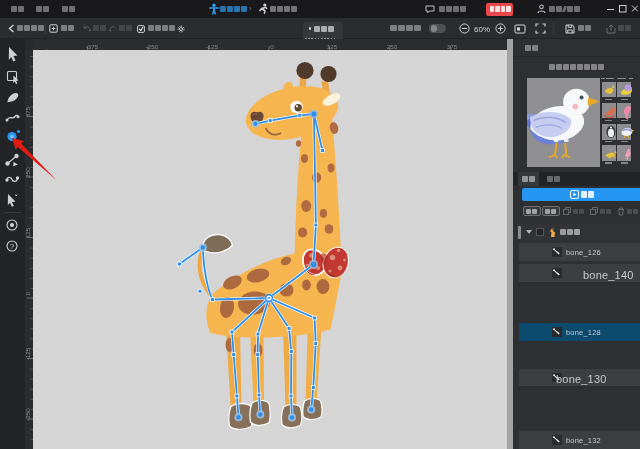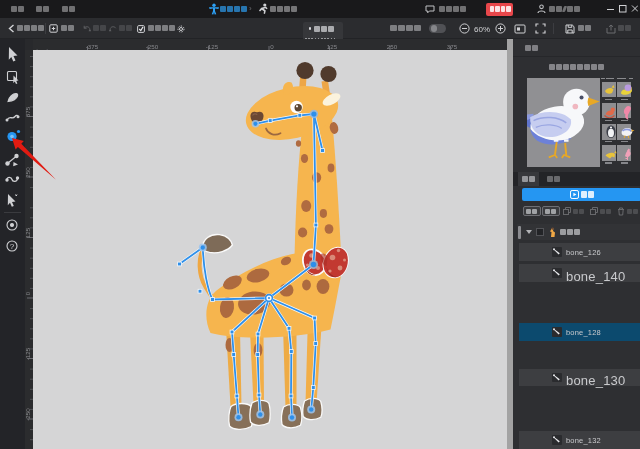--- a/index.html
+++ b/index.html
@@ -619,37 +619,37 @@
         <circle cx="2" cy="2.3" r="1" fill="#e8e9ec"></circle>
       </svg>
   <div class="abs" style="left:47px;top:4.5px;font-size:7.5px;color:#c9cacd;letter-spacing:.2px">bone_126</div>
  </div>
  <div class="abs" style="left:6px;top:225.2px;width:127px;height:17.5px;background:#3d3e41">
   <div class="abs" style="left:33px;top:4px;width:9.5px;height:9.5px;background:#2a2b2e;border-radius:1px"></div>
   <svg class="abs" style="left:33px;top:4px" width="9.5" height="9.5" viewBox="0 0 9.5 9.5">
         <path d="M2 2 L7.8 6.2 L6.6 7.6 L1.6 2.6 Z" fill="#e8e9ec"></path>
         <circle cx="2" cy="2.3" r="1" fill="#e8e9ec"></circle>
       </svg>
-  <div class="abs" style="left:47px;top:4.5px;font-size:13px;color:#c9cacd;letter-spacing:.2px">bone_140</div>
+  <div class="abs" style="left:64px;top:4.5px;font-size:11px;color:#c9cacd;letter-spacing:.2px">bone_140</div>
  </div>
  <div class="abs" style="left:6px;top:284px;width:127px;height:17.5px;background:#0c4a6e">
   <div class="abs" style="left:33px;top:4px;width:9.5px;height:9.5px;background:#2a2b2e;border-radius:1px"></div>
   <svg class="abs" style="left:33px;top:4px" width="9.5" height="9.5" viewBox="0 0 9.5 9.5">
         <path d="M2 2 L7.8 6.2 L6.6 7.6 L1.6 2.6 Z" fill="#e8e9ec"></path>
         <circle cx="2" cy="2.3" r="1" fill="#e8e9ec"></circle>
       </svg>
   <div class="abs" style="left:47px;top:4.5px;font-size:7.5px;color:#c9cacd;letter-spacing:.2px">bone_128</div>
  </div>
  <div class="abs" style="left:6px;top:329.7px;width:127px;height:17.5px;background:#3d3e41">
   <div class="abs" style="left:33px;top:4px;width:9.5px;height:9.5px;background:#2a2b2e;border-radius:1px"></div>
   <svg class="abs" style="left:33px;top:4px" width="9.5" height="9.5" viewBox="0 0 9.5 9.5">
         <path d="M2 2 L7.8 6.2 L6.6 7.6 L1.6 2.6 Z" fill="#e8e9ec"></path>
         <circle cx="2" cy="2.3" r="1" fill="#e8e9ec"></circle>
       </svg>
-  <div class="abs" style="left:47px;top:4.5px;font-size:13px;color:#c9cacd;letter-spacing:.2px">bone_130</div>
+  <div class="abs" style="left:37px;top:4.5px;font-size:11px;color:#c9cacd;letter-spacing:.2px">bone_130</div>
  </div>
  <div class="abs" style="left:6px;top:392.4px;width:127px;height:17.5px;background:#3d3e41">
   <div class="abs" style="left:33px;top:4px;width:9.5px;height:9.5px;background:#2a2b2e;border-radius:1px"></div>
   <svg class="abs" style="left:33px;top:4px" width="9.5" height="9.5" viewBox="0 0 9.5 9.5">
         <path d="M2 2 L7.8 6.2 L6.6 7.6 L1.6 2.6 Z" fill="#e8e9ec"></path>
         <circle cx="2" cy="2.3" r="1" fill="#e8e9ec"></circle>
       </svg>
   <div class="abs" style="left:47px;top:4.5px;font-size:7.5px;color:#c9cacd;letter-spacing:.2px">bone_132</div>
  </div>
 </div>

